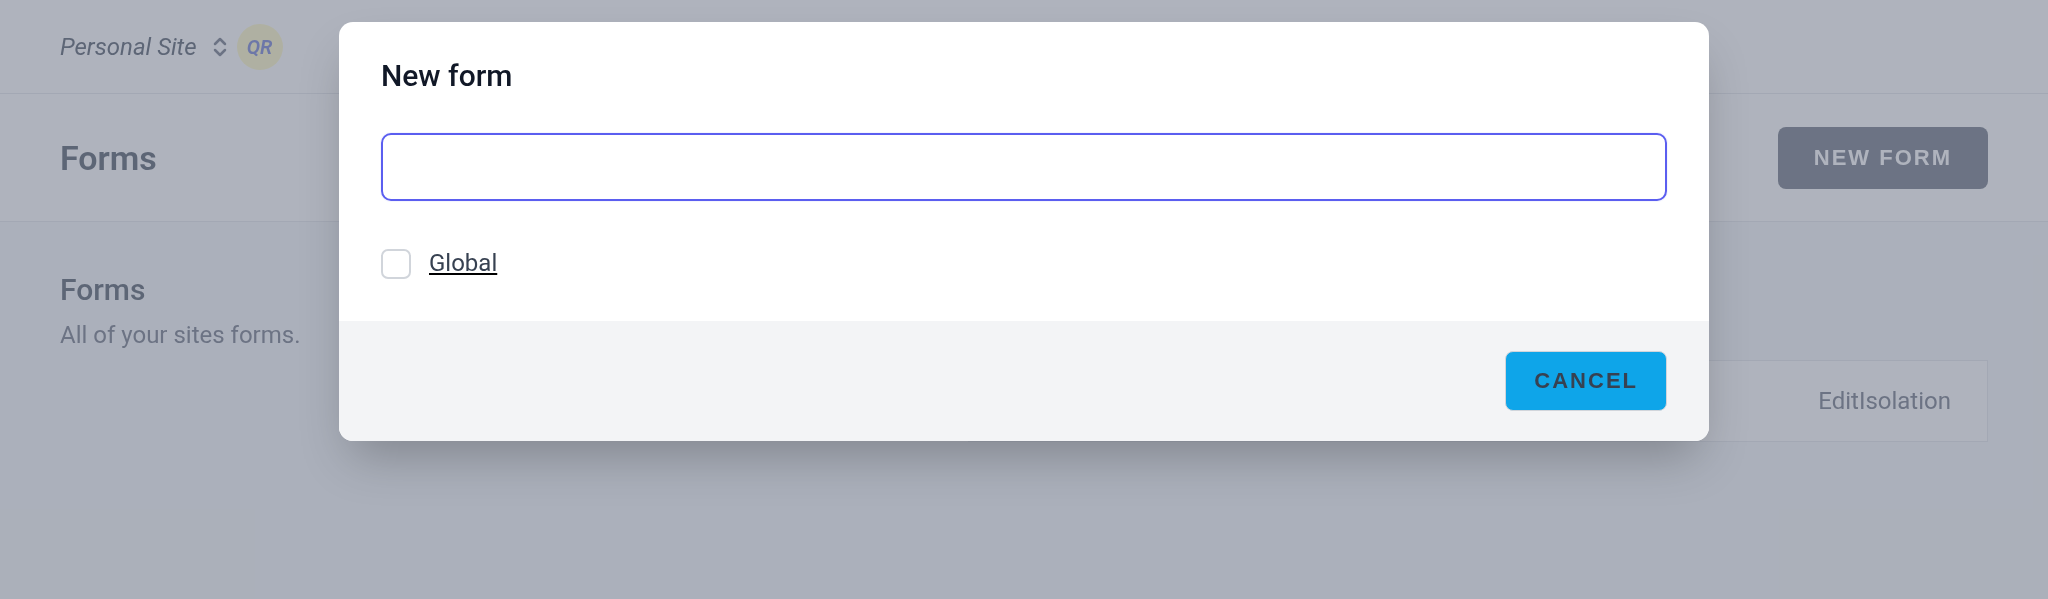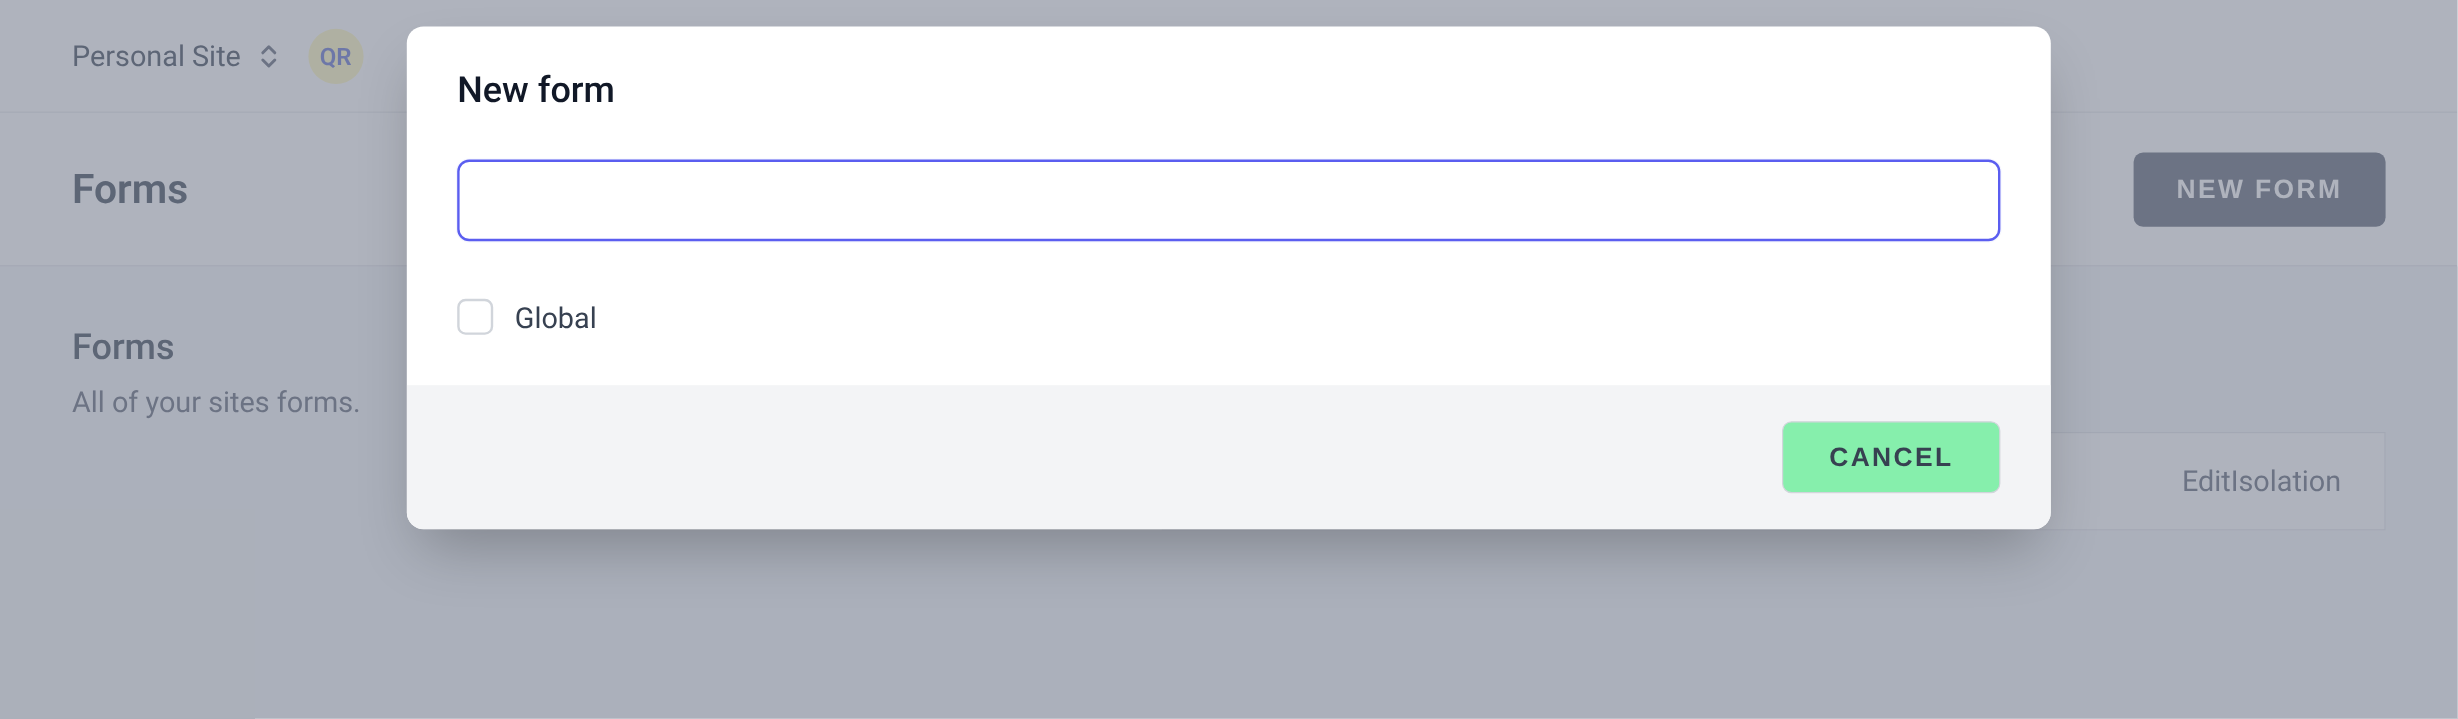--- a/index.html
+++ b/index.html
@@ -30,21 +30,22 @@
     }
     .logo {
       font-size: 54px;
       font-weight: 800;
       color: #6d7bd1;
       letter-spacing: -2px;
       font-family: Arial, sans-serif;
     }
     .nav-right {
       display: flex;
-      gap: 24px;
+      gap: 8px;
+      font-style: italic;
     }
     .site-selector {
       display: flex;
       align-items: center;
       gap: 14px;
       color: #4b5463;
       font-size: 24px;
     }
     .chevron-updown {
       width: 18px;
@@ -167,23 +168,24 @@
       height: 68px;
       border: 2px solid #5b5ef0;
       border-radius: 10px;
       padding: 0 20px;
       font-size: 22px;
       outline: none;
       box-shadow: 0 0 0 1px rgba(91,94,240,0.06);
     }
     .checkbox-row {
       display: flex;
-      align-items: flex-end;
+      align-items: flex-start;
       gap: 18px;
       margin-top: 48px;
+      text-decoration: underline;
     }
     .checkbox {
       width: 30px;
       height: 30px;
       border: 2px solid #d1d5db;
       border-radius: 7px;
       cursor: pointer;
       background: #ffffff;
     }
     .checkbox-label {
@@ -191,24 +193,24 @@
       color: #374151;
     }
     .modal-footer {
       background: #f3f4f6;
       padding: 30px 42px;
       display: flex;
       justify-content: flex-end;
       gap: 24px;
     }
     .btn-cancel {
-      background: #86efac;
+      background: #0ea5e9;
       border: 1px solid #d1d5db;
       color: #374151;
-      padding: 16px 38px;
+      padding: 16px 28px;
       font-size: 22px;
       font-weight: 600;
       letter-spacing: 2px;
       border-radius: 8px;
       cursor: pointer;
       text-align: right;
     }
     .btn-save {
       background: #1f2937;
       border: none;

